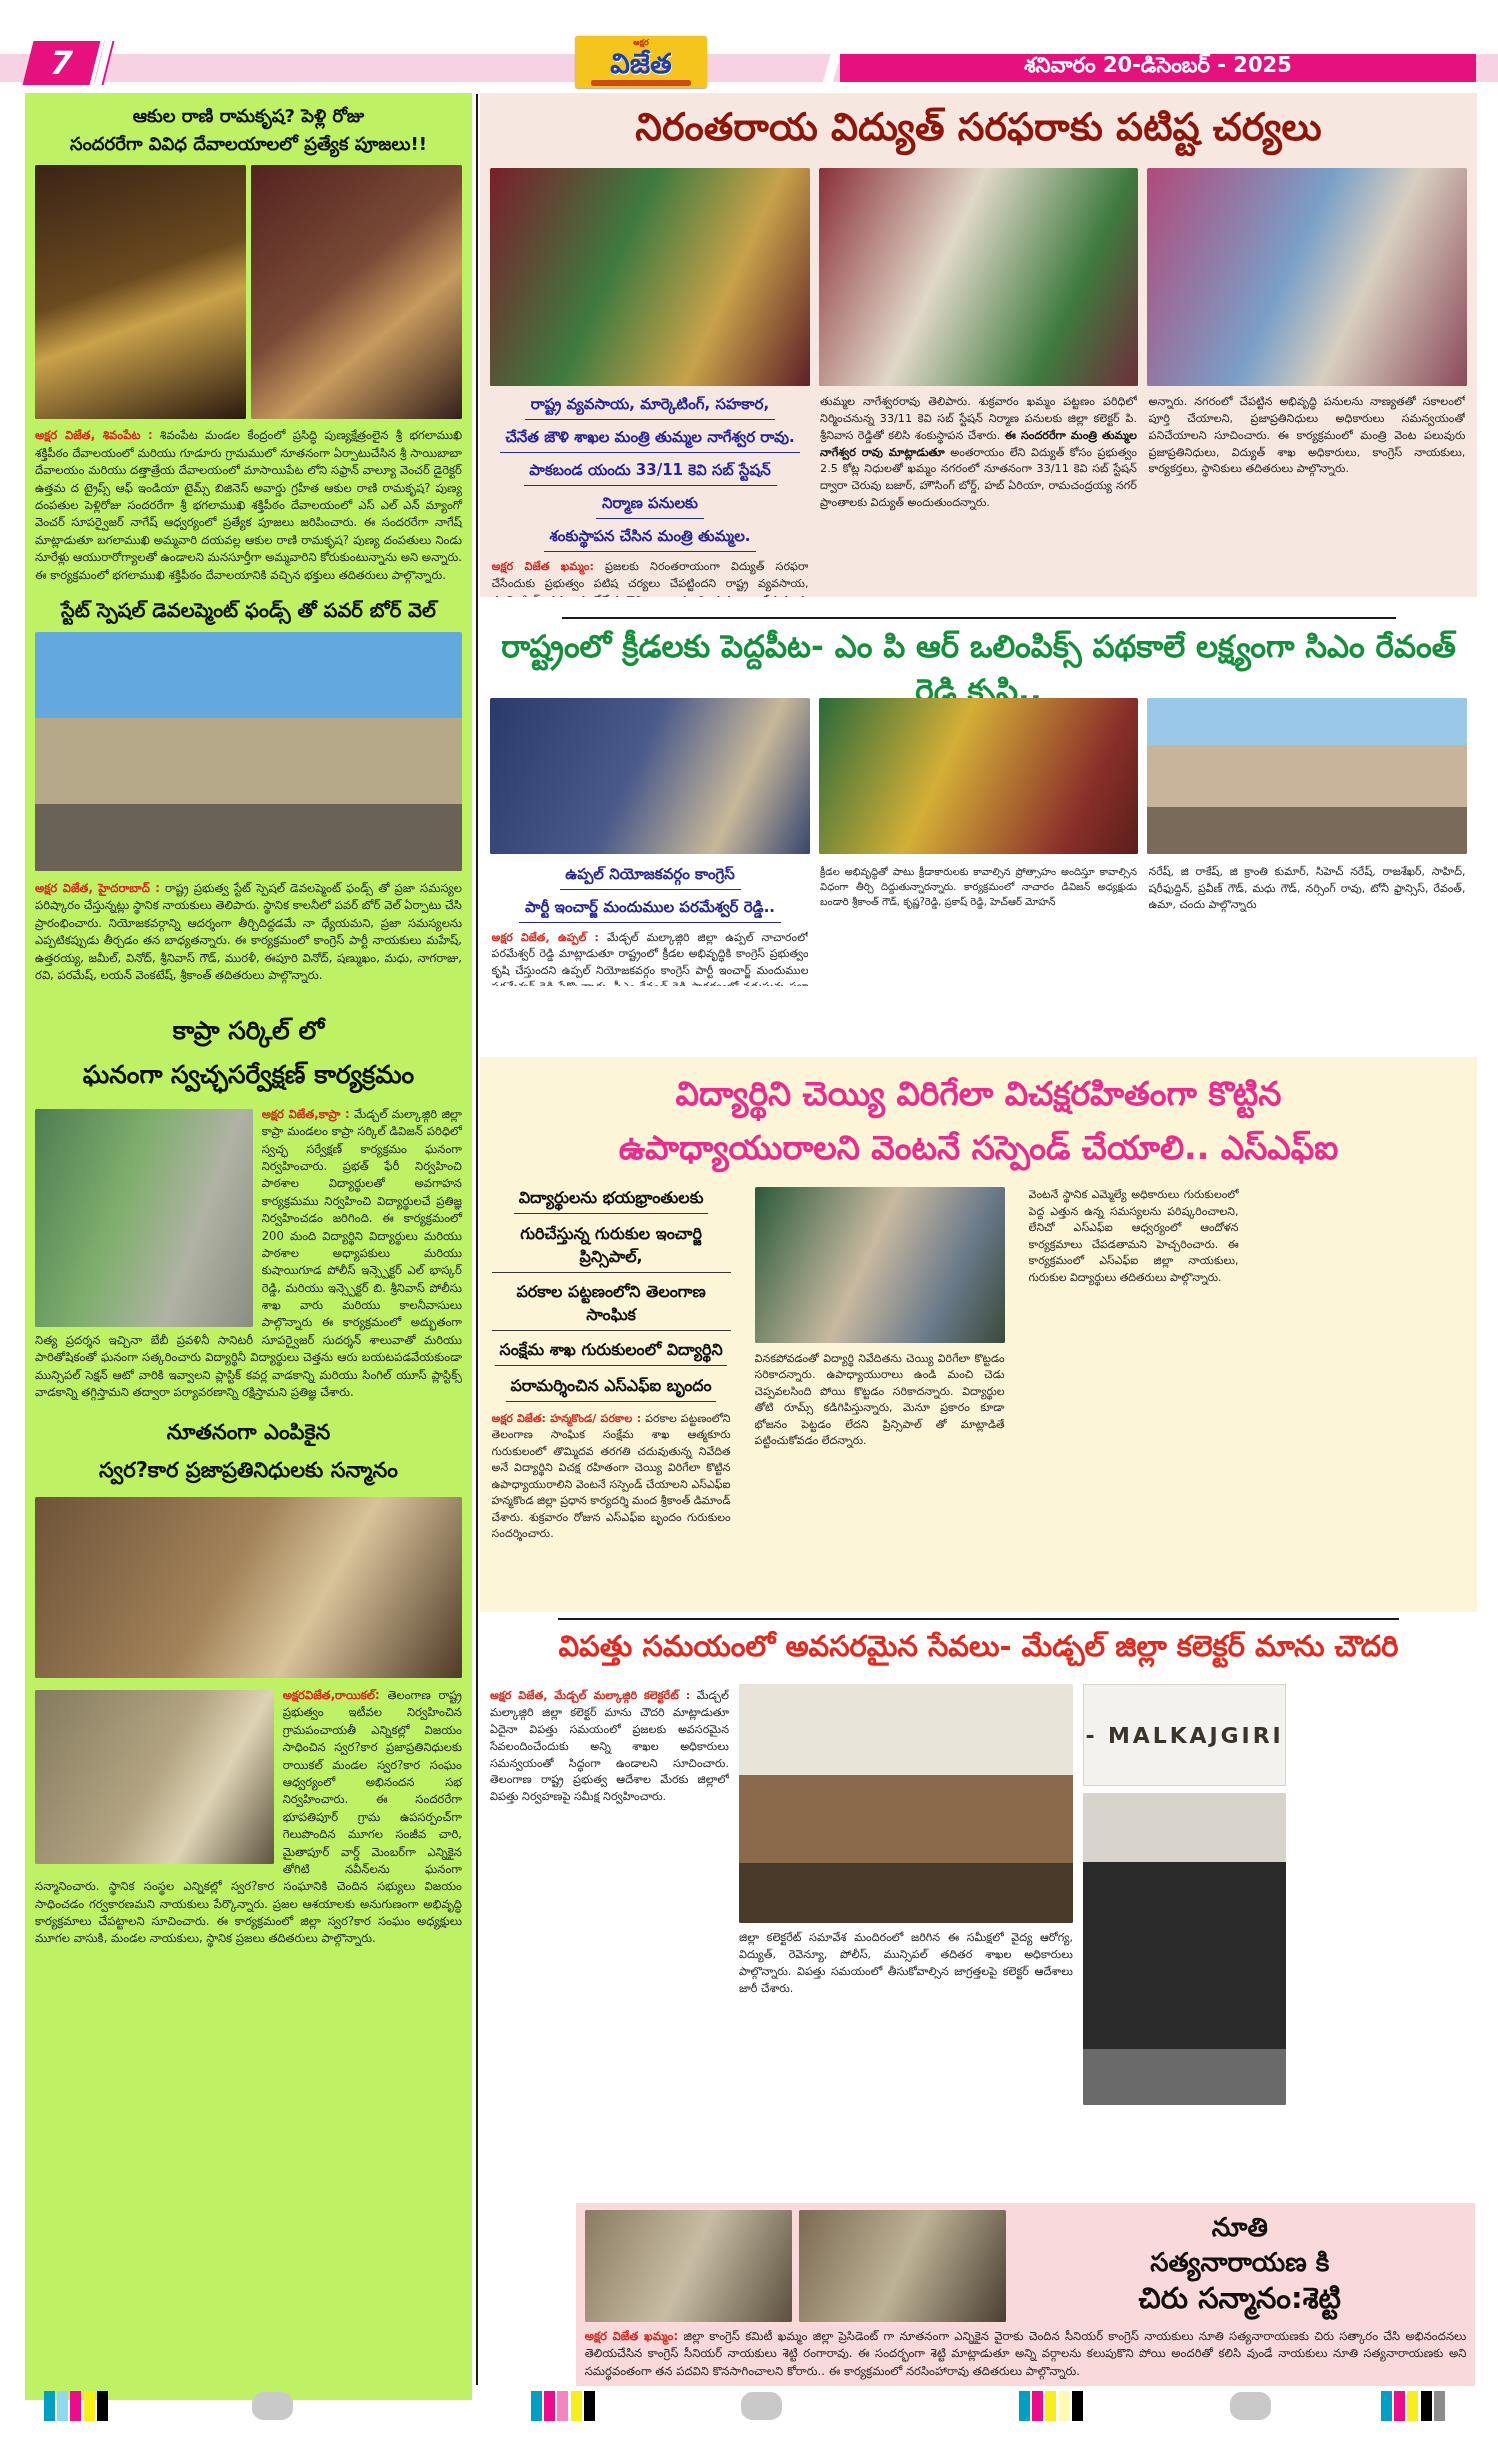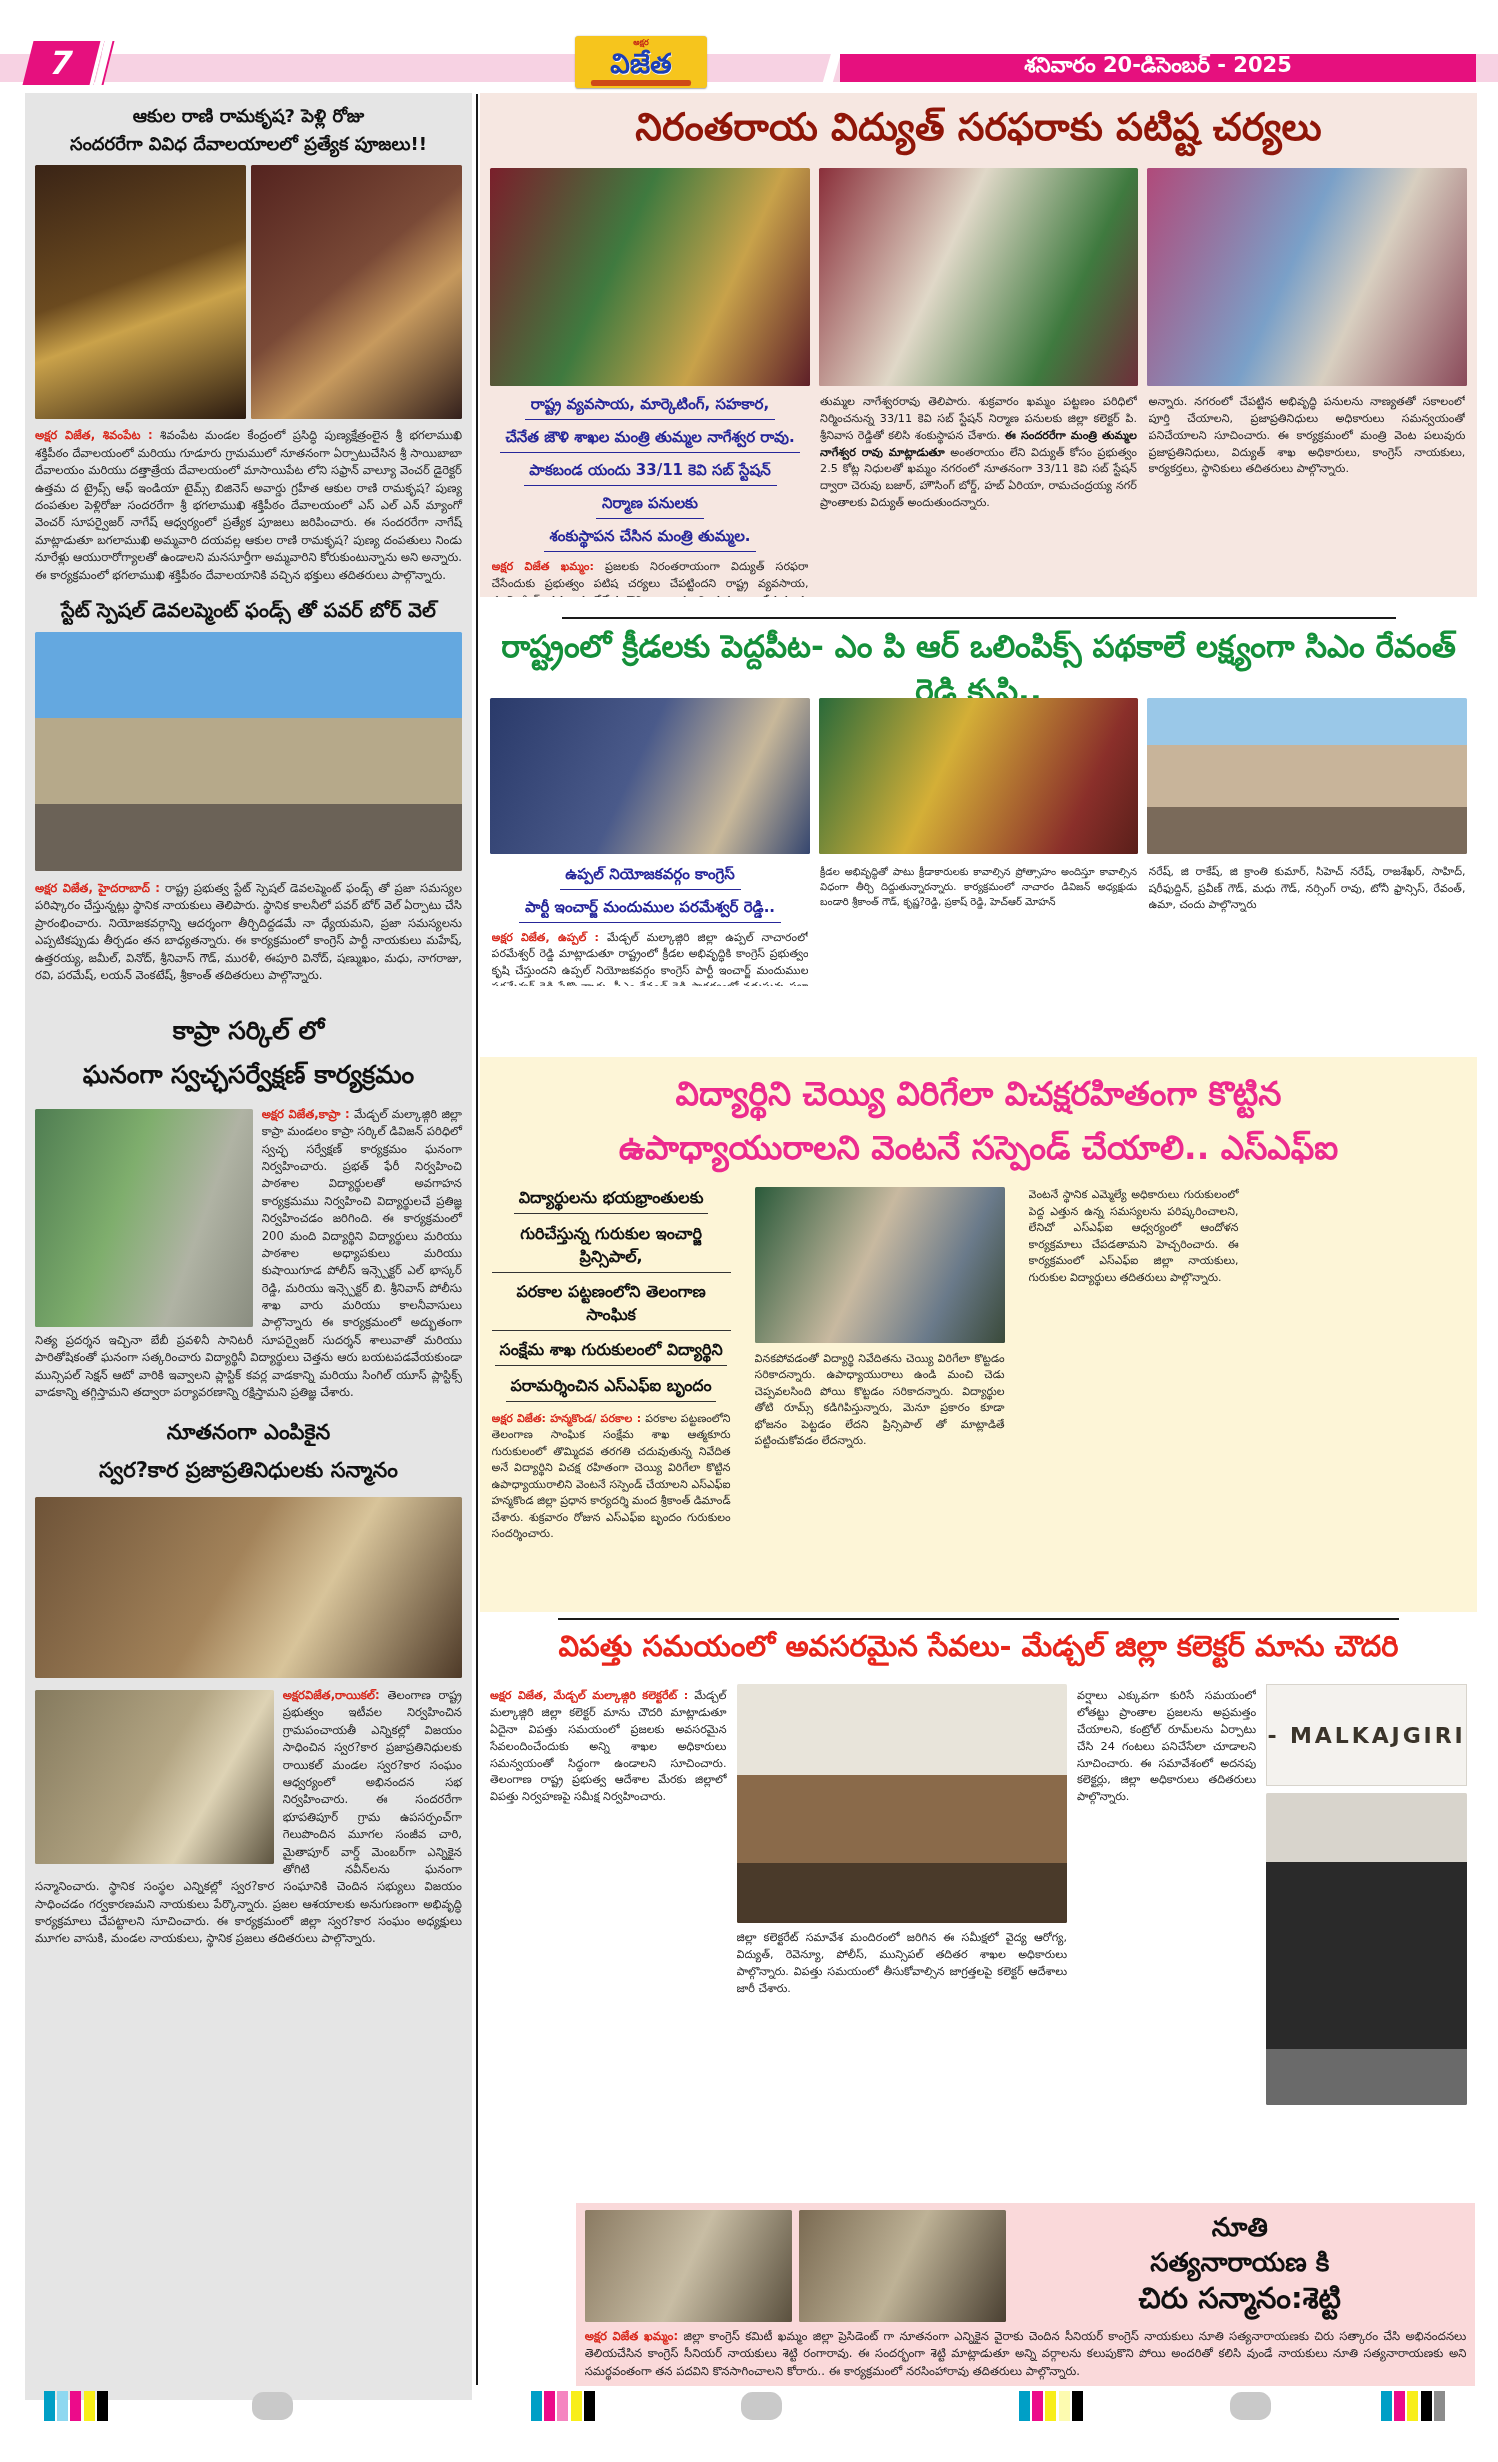--- a/index.html
+++ b/index.html
@@ -23,21 +23,21 @@
   
   .photo{border-radius:1.5px;}
   .bodytext{font-size:11.6px;line-height:1.5;text-align:justify;color:#1e1e1e;}
   .lead{color:#d8281c;font-weight:bold;}
   .boldin{color:#111;font-weight:bold;}
   .capline{display:block;color:#26269a;font-weight:bold;text-align:center;font-size:15px;line-height:1.45;
            border-bottom:1.5px solid #26269a;width:fit-content;margin:0 auto 7.3px auto;padding:0 5.8px 2.9px 5.8px;}
   .subline{display:block;color:#111;font-weight:bold;text-align:center;font-size:16px;line-height:1.4;
            border-bottom:1.5px solid #333;width:fit-content;margin:0 auto 8.7px auto;padding:0 4.4px 3.6px 4.4px;}
   
-  .leftcol{left:25px;top:93px;width:447px;height:2307px;background:#e5e5e5;overflow:hidden;padding:0;}
+  .leftcol{left:25px;top:93px;width:447px;height:2307px;background:#bef264;overflow:hidden;padding:0;}
   .leftpad{padding:8.7px 10px 0 10px;}
   .lh1{font-size:18px;line-height:1.55;font-weight:bold;text-align:center;color:#111;}
   .lh2{font-size:19.6px;line-height:1.5;font-weight:bold;text-align:center;color:#111;}
   .lh3{font-size:25px;line-height:1.75;font-weight:bold;text-align:center;color:#111;}
   .lh4{font-size:21px;line-height:1.8;font-weight:bold;text-align:center;color:#111;}
   .photorow{display:flex;gap:5.8px;margin-top:7.3px;}
   
   .vline{left:476px;top:94px;width:1.5px;height:2291px;background:#1a1a1a;}
   .hline{height:2.2px;background:#1a1a1a;}
   
@@ -242,25 +242,20 @@
         <span class="lead">అక్షర విజేత, మేడ్చల్ మల్కాజ్గిరి కలెక్టరేట్ :</span>
         <span>మేడ్చల్ మల్కాజ్గిరి జిల్లా కలెక్టర్ మాను చౌదరి మాట్లాడుతూ ఏదైనా విపత్తు సమయంలో ప్రజలకు అవసరమైన సేవలందించేందుకు అన్ని శాఖల అధికారులు సమన్వయంతో సిద్ధంగా ఉండాలని సూచించారు. తెలంగాణ రాష్ట్ర ప్రభుత్వ ఆదేశాల మేరకు జిల్లాలో విపత్తు నిర్వహణపై సమీక్ష నిర్వహించారు.</span>
       </p>
     </div>
     <div style="width:334px;overflow:hidden;">
       <div class="photo" style="height:239px;background:linear-gradient(#e8e4da 0 38%,#8a6a4a 38% 75%,#4a3a2a 75%);"></div>
       <p class="bodytext" style="margin:7.3px 0 0 0;font-size:11.2px;">
         <span>జిల్లా కలెక్టరేట్ సమావేశ మందిరంలో జరిగిన ఈ సమీక్షలో వైద్య ఆరోగ్య, విద్యుత్, రెవెన్యూ, పోలీస్, మున్సిపల్ తదితర శాఖల అధికారులు పాల్గొన్నారు. విపత్తు సమయంలో తీసుకోవాల్సిన జాగ్రత్తలపై కలెక్టర్ ఆదేశాలు జారీ చేశారు.</span>
       </p>
     </div>
-    <div style="width:181px;overflow:hidden;">
-      <p class="bodytext" style="margin:4.4px 0 0 0;font-size:11.2px;">
-        <span>వర్షాలు ఎక్కువగా కురిసే సమయంలో లోతట్టు ప్రాంతాల ప్రజలను అప్రమత్తం చేయాలని, కంట్రోల్ రూమ్‌లను ఏర్పాటు చేసి 24 గంటలు పనిచేసేలా చూడాలని సూచించారు. ఈ సమావేశంలో అదనపు కలెక్టర్లు, జిల్లా అధికారులు తదితరులు పాల్గొన్నారు.</span>
-      </p>
-    </div>
     <div style="width:203px;overflow:hidden;">
       <div class="malk">- MALKAJGIRI</div>
       <div class="photo" style="margin-top:7.3px;height:312px;background:linear-gradient(#d8d4cc 0 22%,#2a2a2a 22% 82%,#6a6a6a 82%);"></div>
     </div>
   </div>
 
   <div class="abs pinkbox">
     <div class="pb-top">
       <div class="photo" style="width:207px;height:112px;background:linear-gradient(115deg,#8a7a62,#c8bda4 50%,#5a503e);"></div>
       <div class="photo" style="width:207px;height:112px;background:linear-gradient(115deg,#7a6a52,#beb296 50%,#4a4032);"></div>

